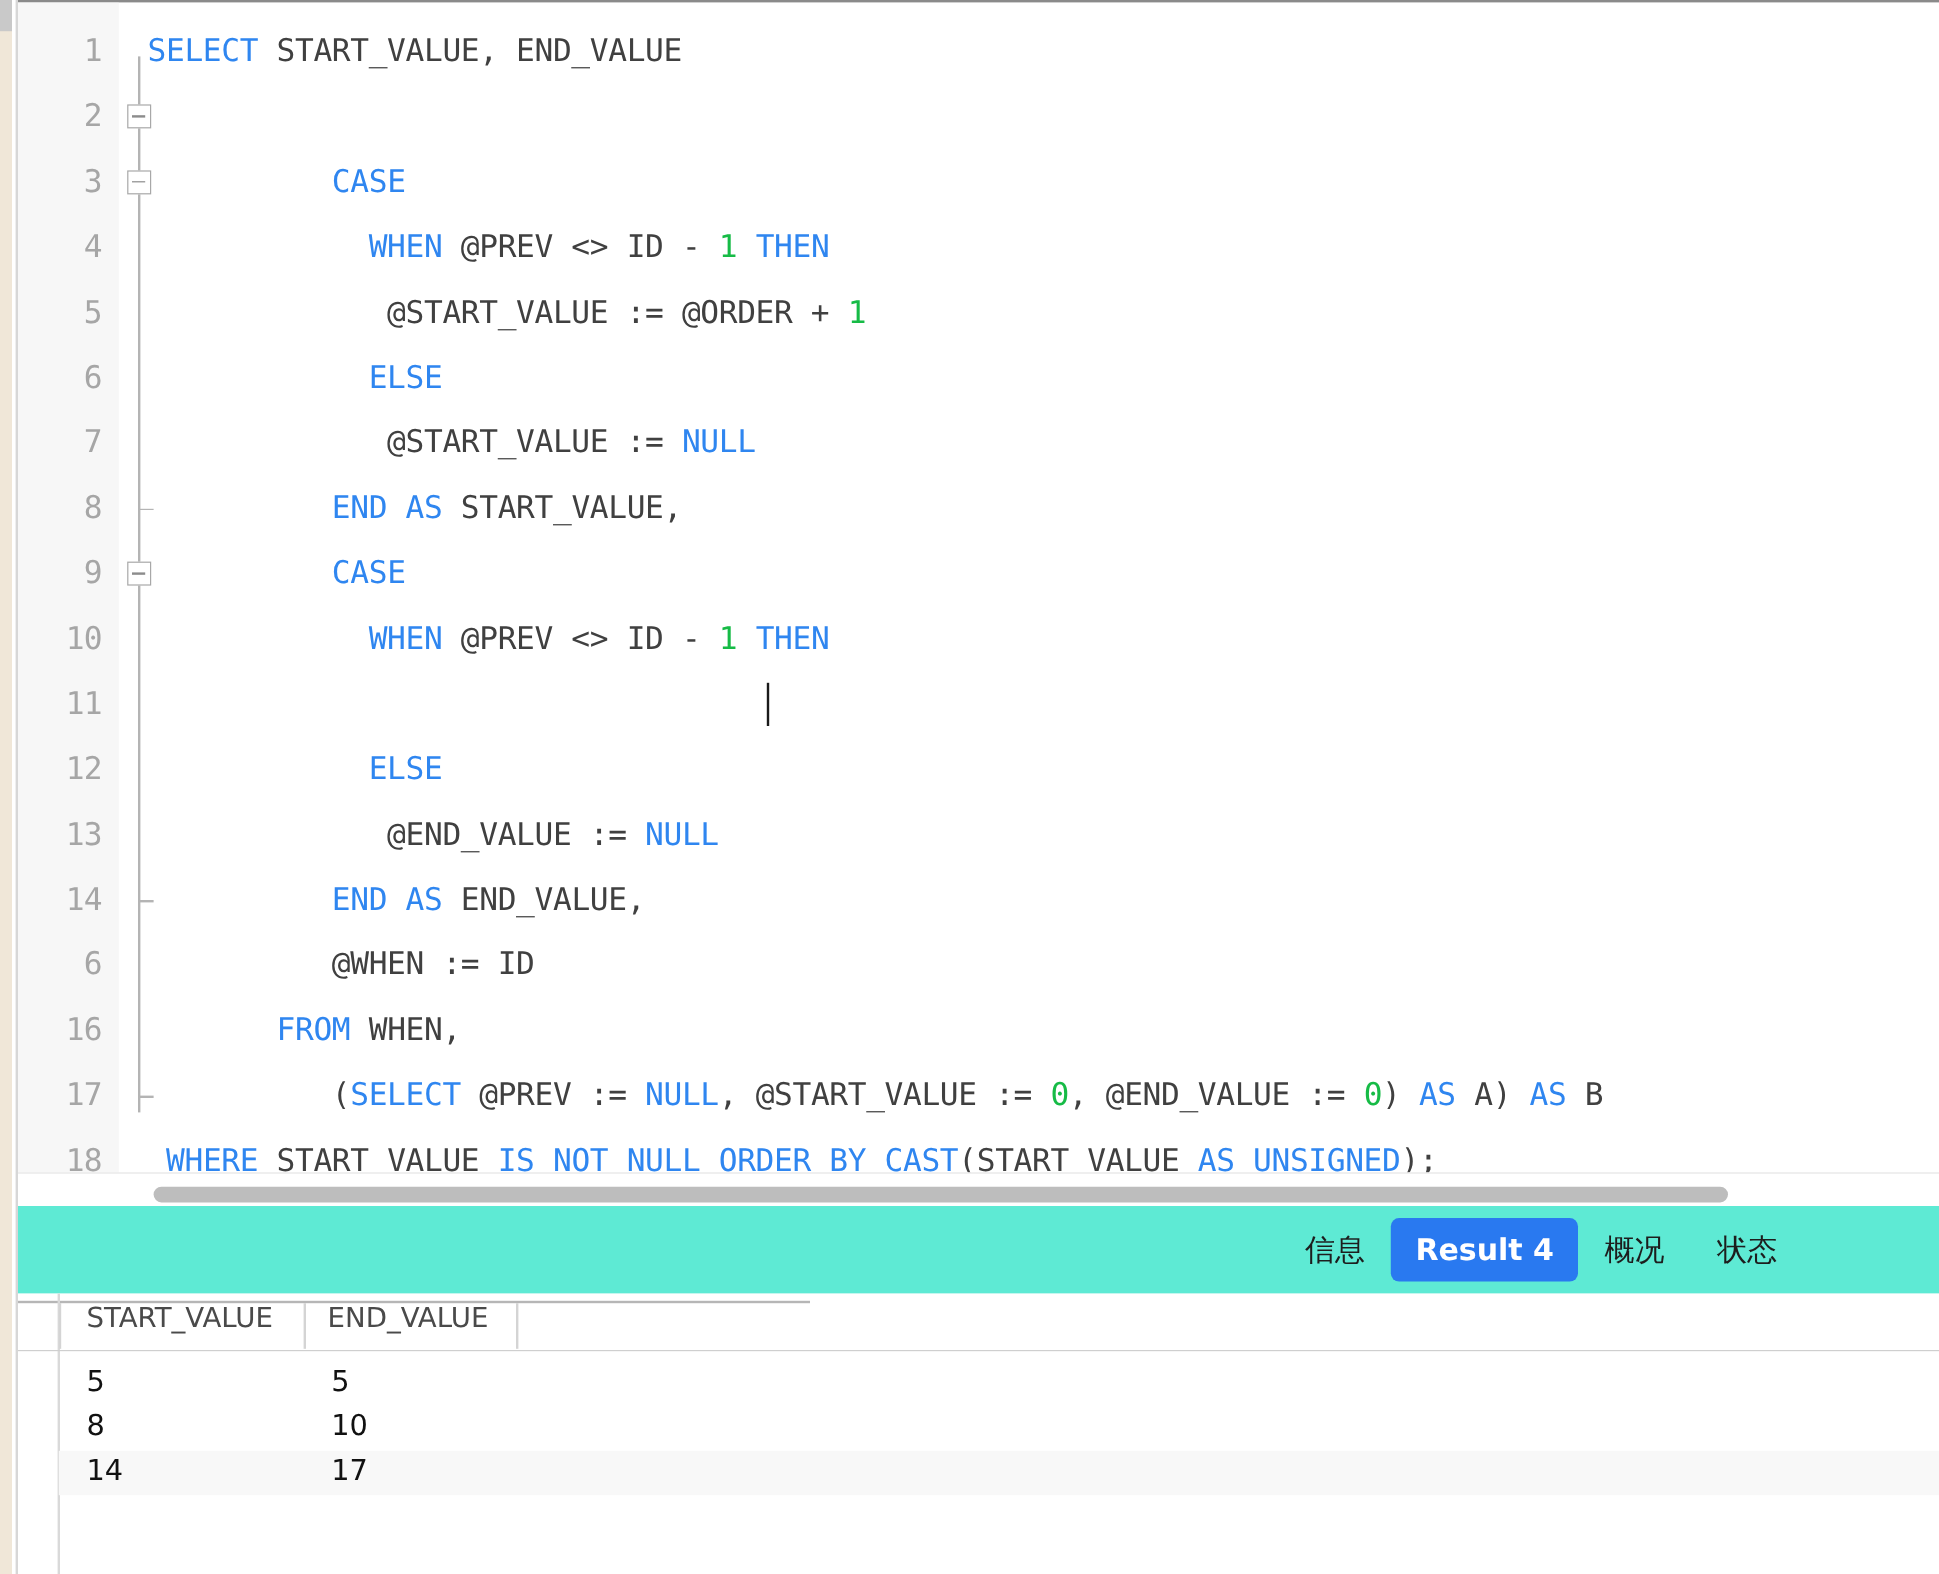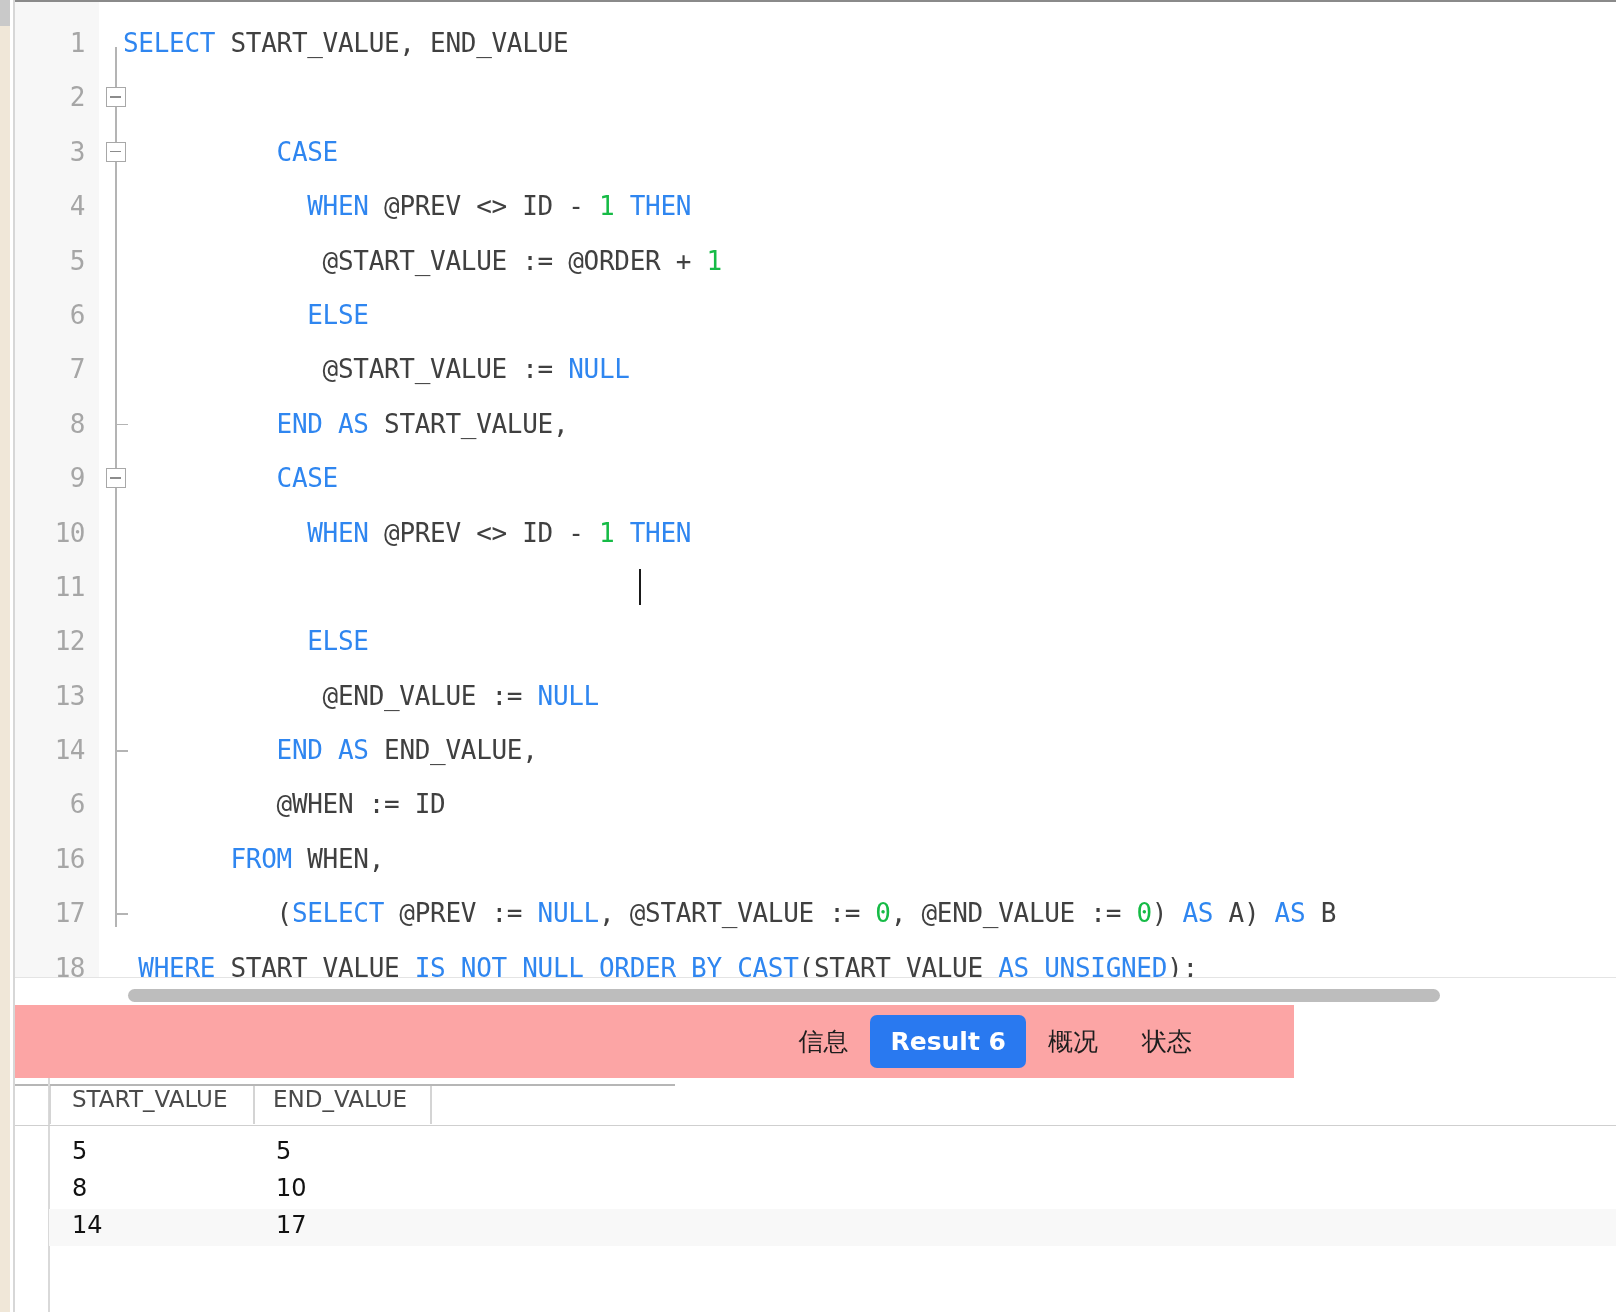--- a/index.html
+++ b/index.html
@@ -154,27 +154,27 @@
     left: 113px; top: 986px;
     width: 1312px; height: 13px;
     border-radius: 7px;
     background: #bdbdbd;
   }
 
   
   #tabbar {
     position: absolute;
     left: 15px; top: 1005px;
-    width: 1279px;
+    width: 1601px;
     height: 73px;
-    background: #fca5a5;
+    background: #5eead4;
     display: flex;
     align-items: center;
     justify-content: flex-end;
-    padding-right: 80px;
+    padding-right: 113px;
     gap: 0px;
   }
   .tab {
     font-size: 25px;
     color: #1d1d1d;
     padding: 10px 22px;
     border-radius: 7px;
     font-family: "DejaVu Sans", "Liberation Sans", sans-serif;
     white-space: nowrap;
   }
@@ -285,21 +285,21 @@
       <div class="foldbox" style="top: 139.8px;"></div>
       <div class="foldbox" style="top: 466.2px;"></div>
       <div class="foldtick" style="top: 421.8px;"></div>
       <div class="foldtick" style="top: 748.2px;"></div>
       <div class="foldtick" style="top: 911.4px;"></div>
       <div class="caret" style="left: 624.12px; top: 567px;"></div>
     </div>
 
   <div id="tabbar">
       <div class="tab">信息</div>
-      <div class="tab active">Result 6</div>
+      <div class="tab active">Result 4</div>
       <div class="tab">概况</div>
       <div class="tab">状态</div>
     </div>
 
   <div id="resultgrid">
     <div class="hdr-rule-top"></div>
     <div class="grid-left-rule"></div>
     <div class="hdr-row"></div>
     <div id="hdr-cells">
         <div class="hdr-cell" style="left: 57px;">START_VALUE</div>

